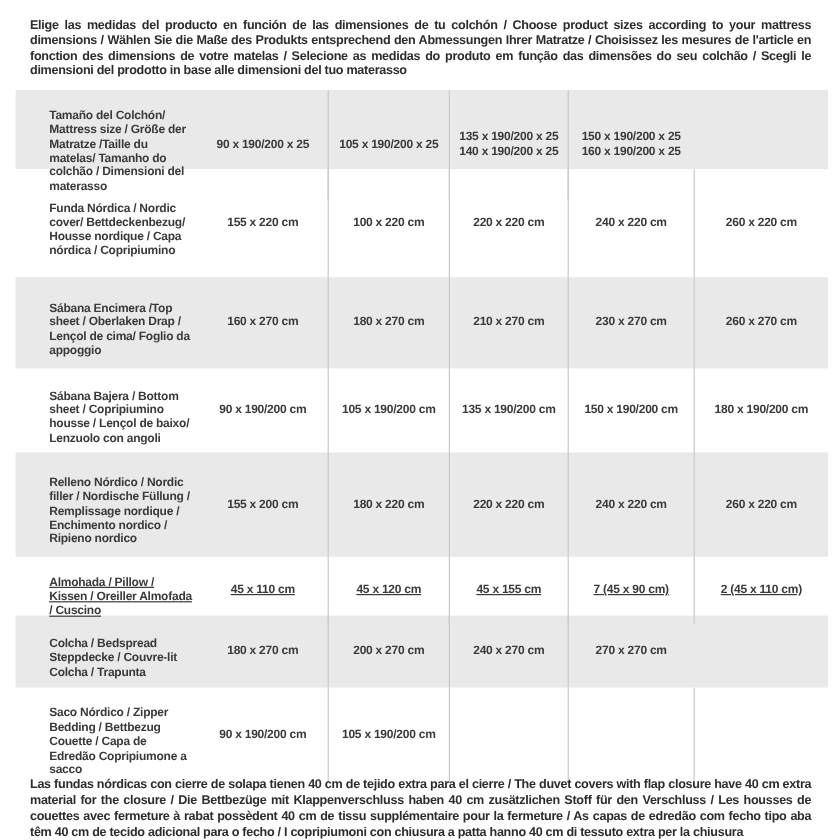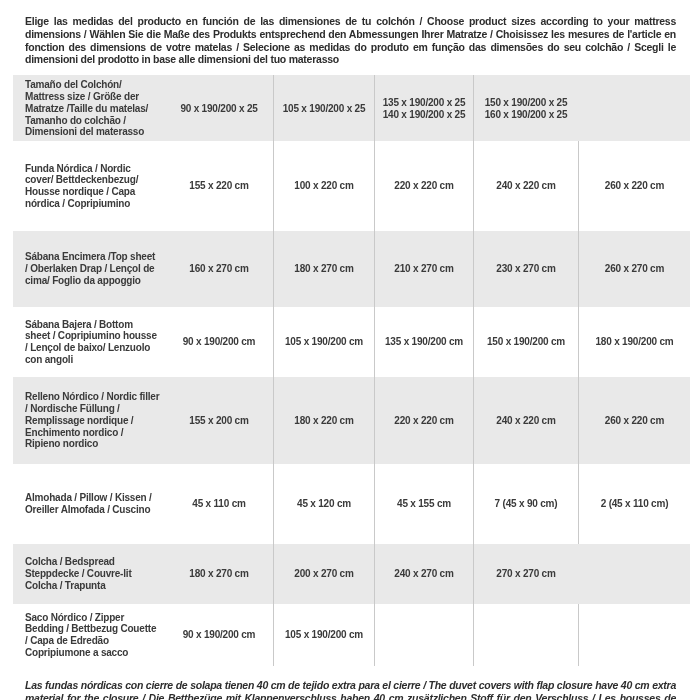--- a/index.html
+++ b/index.html
@@ -17,37 +17,37 @@
   .row{
     display:grid;
     grid-template-columns:152px 108px 101px 99px 105px 112px;
   }
   .row:nth-child(odd){background:#e9e9e9;}
   .row:nth-child(1){height:66px;}
   .row:nth-child(2){height:90px;}
   .row:nth-child(3){height:76px;}
   .row:nth-child(4){height:70px;}
   .row:nth-child(5){height:87px;}
-  .row:nth-child(6){height:80px;}
+  .row:nth-child(6){height:49px;text-decoration:underline;}
   .row:nth-child(7){height:60px;}
   .row:nth-child(8){height:62px;}
   .cell{
     display:flex;align-items:center;
     font-size:10px;line-height:1.18;letter-spacing:-0.2px;
   }
-  .cell.label{padding:4px 5px 4px 12px;text-align:left;}
+  .cell.label{padding:16px 5px 4px 12px;text-align:left;margin-left:16px;}
   .cell.val{
     justify-content:center;text-align:center;white-space:pre-line;
     padding:2px 3px;
   }
   .cell.val + .cell.val{border-left:1px solid #c9c9c9;}
   .footnote{
     margin:13px 24px 0 25px;
     font-size:10.5px;line-height:1.25;letter-spacing:-0.25px;
-    text-align:justify;color:#2d2d2d;font-style:italic;
+    text-align:justify;color:#2d2d2d;
   }
 </style>
 </head>
 <body>
 
 <div>
 
   <p class="intro">Elige las medidas del producto en función de las dimensiones de tu colchón / Choose product sizes according to your mattress dimensions / Wählen Sie die Maße des Produkts entsprechend den Abmessungen Ihrer Matratze / Choisissez les mesures de l'article en fonction des dimensions de votre matelas / Selecione as medidas do produto em função das dimensões do seu colchão / Scegli le dimensioni del prodotto in base alle dimensioni del tuo materasso</p>
 
   <div class="size-table">

